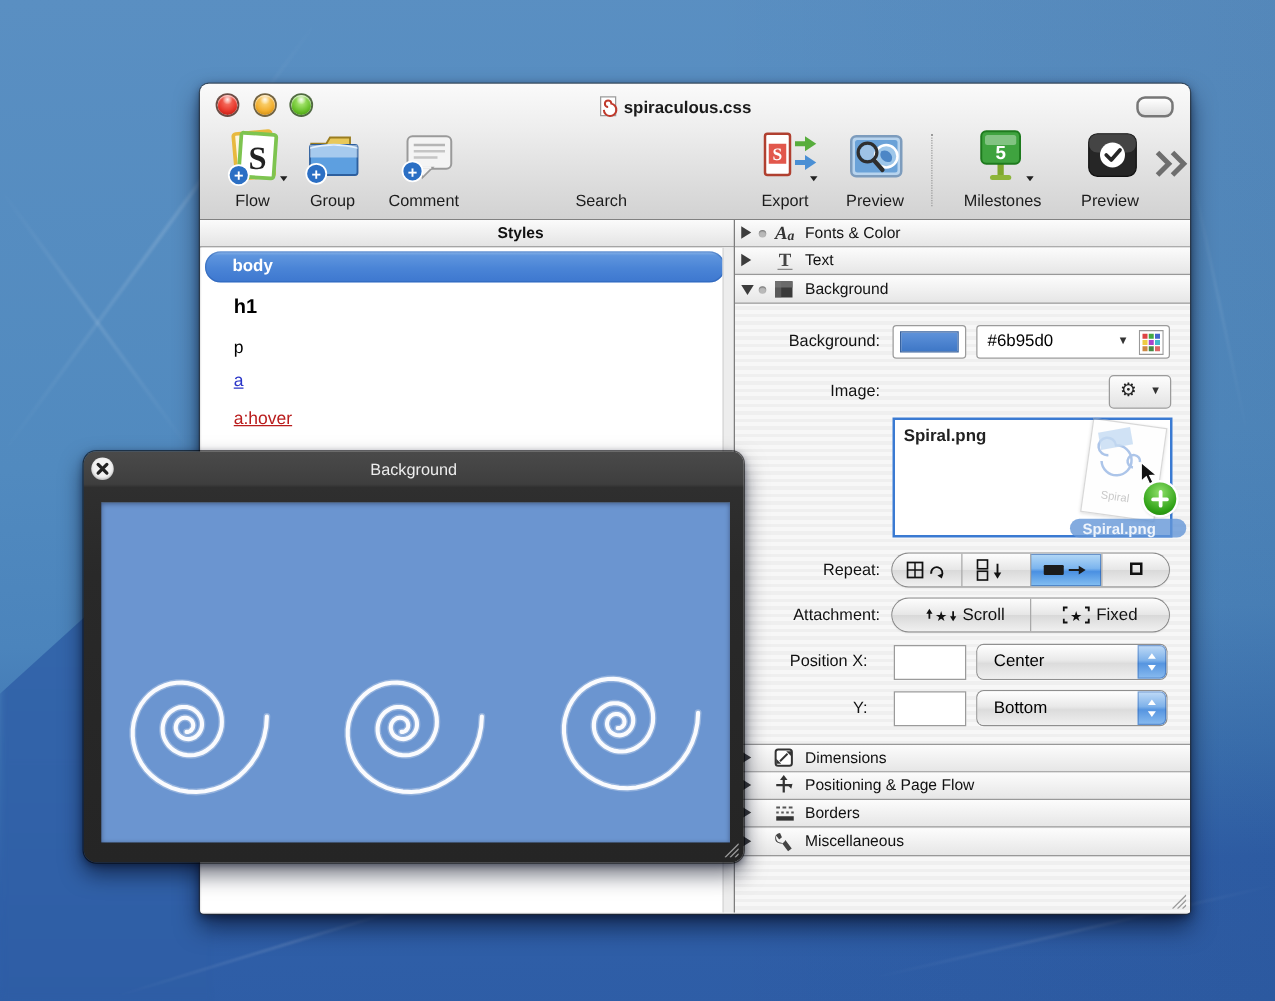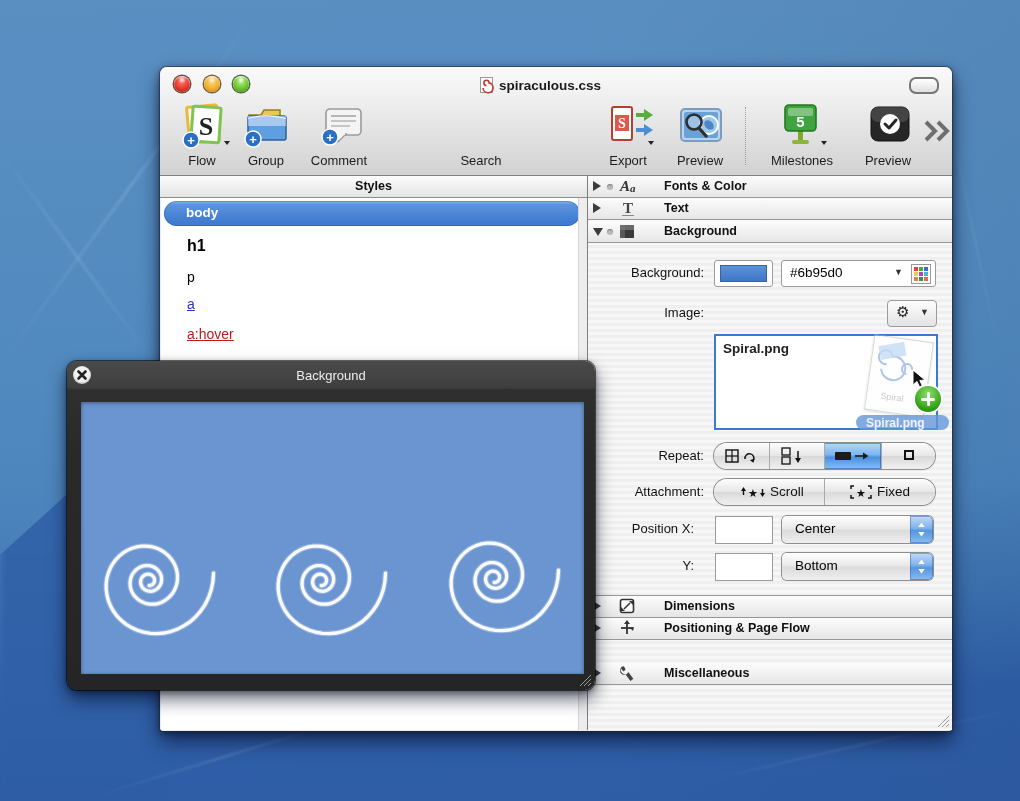--- a/index.html
+++ b/index.html
@@ -28,40 +28,40 @@
 
 .tbi{position:absolute;top:36px;text-align:center;}
 .tbl{position:absolute;top:86px;font-size:13px;color:#1c1c1c;text-align:center;transform:translateX(-50%);white-space:nowrap;}
 #sep{position:absolute;left:585px;top:40px;height:58px;border-left:1px dotted #9a9a9a;}
 #search{position:absolute;left:230px;top:44px;width:180px;height:26px;border-radius:14px;
   background:#fff;border:1px solid #9f9f9f;box-shadow:inset 0 2px 3px rgba(0,0,0,.18);}
 #search .ph{position:absolute;left:36px;top:5px;font-size:14px;color:#9a9a9a;}
 
 #hdrrow{position:absolute;left:0;top:109px;width:792px;height:21px;
   background:linear-gradient(#fbfbfb,#e4e4e4);border-bottom:1px solid #8e8e8e;}
-#hdrrow .t{position:absolute;left:0;width:427px;text-align:center;top:3px;font-size:12.5px;font-weight:bold;color:#111;}
+#hdrrow .t{position:absolute;left:0;width:427px;text-align:center;top:3px;font-size:12.5px;font-weight:bold;color:#111;padding-left:43px;}
 
 #list{position:absolute;left:1px;top:131px;width:426px;height:532px;background:#fff;}
 #vdiv{position:absolute;left:427px;top:109px;width:1px;height:554px;background:#7d7d7d;}
 #sel{position:absolute;left:3px;top:3px;width:416px;height:25px;border-radius:12.5px;
   background:linear-gradient(180deg,#8cb5e9 0%,#5e95de 14%,#4a84d6 55%,#3d77cf 100%);
   box-shadow:inset 0 0 0 1px rgba(30,80,160,.35);}
 #sel span{position:absolute;left:22px;top:4px;font-size:13.5px;font-weight:bold;color:#fff;}
 .li{position:absolute;left:26px;color:#000;}
 
 #rpane{position:absolute;left:428px;top:109px;width:364px;height:554px;
   background:repeating-linear-gradient(180deg,#f7f7f7 0 3px,#efefef 3px 6px);}
 .cat{position:absolute;left:0;width:364px;height:21px;
   background:linear-gradient(#fcfcfc,#e6e6e6);border-bottom:1px solid #989898;}
 .cat .tri{position:absolute;left:5px;top:5px;width:0;height:0;}
 .tri.closed{border-left:8px solid #3c3c3c;border-top:5.5px solid transparent;border-bottom:5.5px solid transparent;}
 .tri.open{border-top:8px solid #3c3c3c;border-left:5.5px solid transparent;border-right:5.5px solid transparent;top:7px;}
 .cat .dot{position:absolute;left:19px;top:8px;width:6px;height:6px;border-radius:50%;background:#b9b9b9;box-shadow:inset 0 1px 1px rgba(0,0,0,.35);}
 .cat .ic{position:absolute;left:31px;top:2px;width:17px;height:17px;}
-.cat .tx{position:absolute;left:56px;top:3px;font-size:12.5px;font-weight:bold;color:#111;margin-left:20px;}
+.cat .tx{position:absolute;left:56px;top:3px;font-size:12.5px;font-weight:normal;color:#111;}
 .lbl{position:absolute;font-size:13px;color:#111;text-align:right;width:120px;}
 .fld{position:absolute;background:#fff;border:1px solid #9b9b9b;}
 
 .pop{position:absolute;border-radius:5px;background:linear-gradient(#fff,#e9e9e9 45%,#dcdcdc 55%,#efefef);
   box-shadow:0 0 0 1px #8f8f8f,0 1px 1px rgba(255,255,255,.8);}
 .pop .tx{position:absolute;left:13px;top:5px;font-size:13.5px;color:#000;}
 .pop .cap{position:absolute;right:0;top:0;bottom:0;width:23px;border-radius:0 5px 5px 0;
   background:linear-gradient(180deg,#c2dcf7 0%,#7fb2ea 45%,#5695e0 55%,#8abcf0 100%);
   box-shadow:inset 0 0 0 1px rgba(40,90,170,.45);}
 .cap svg{position:absolute;left:4px;top:3px;}
@@ -369,20 +369,29 @@
     <div class="cat" style="top:441.5px;">
         <div class="tri closed"></div>
         <div class="ic"><svg width="18" height="17">
             <line x1="8" y1="2" x2="8" y2="14" stroke="#333" stroke-width="1.8"></line>
             <line x1="2" y1="8" x2="14" y2="8" stroke="#333" stroke-width="1.8"></line>
             <path d="M8 0l3 4-6 0z" fill="#333"></path>
             <path d="M14 11l-3-3 4-1z" fill="#333"></path>
           </svg></div>
         <div class="tx">Positioning &amp; Page Flow</div>
       </div>
+    <div class="cat" style="top:464px;">
+        <div class="tri closed"></div>
+        <div class="ic"><svg width="18" height="17">
+            <line x1="2" y1="4" x2="16" y2="4" stroke="#555" stroke-width="1.6" stroke-dasharray="3 2"></line>
+            <line x1="2" y1="8" x2="16" y2="8" stroke="#555" stroke-width="1.6" stroke-dasharray="2 2"></line>
+            <rect x="2" y="11" width="14" height="3.5" fill="#333"></rect>
+          </svg></div>
+        <div class="tx">Borders</div>
+      </div>
     <div class="cat" style="top:486.5px;">
         <div class="tri closed"></div>
         <div class="ic"><svg width="18" height="17">
             <path d="M4 2 a4.2 4.2 0 1 0 5 5 l6 6 -2.6 2.6 -6-6 a4.2 4.2 0 0 1 -5-5 l2.6 2.6 2-2z" fill="#444" transform="rotate(8 9 9)"></path>
           </svg></div>
         <div class="tx">Miscellaneous</div>
       </div>
     <svg class="grip" style="position:absolute;right:3px;bottom:3px;" width="14" height="14">
       <line x1="3" y1="14" x2="14" y2="3"></line>
         <line x1="7" y1="14" x2="14" y2="7"></line>

